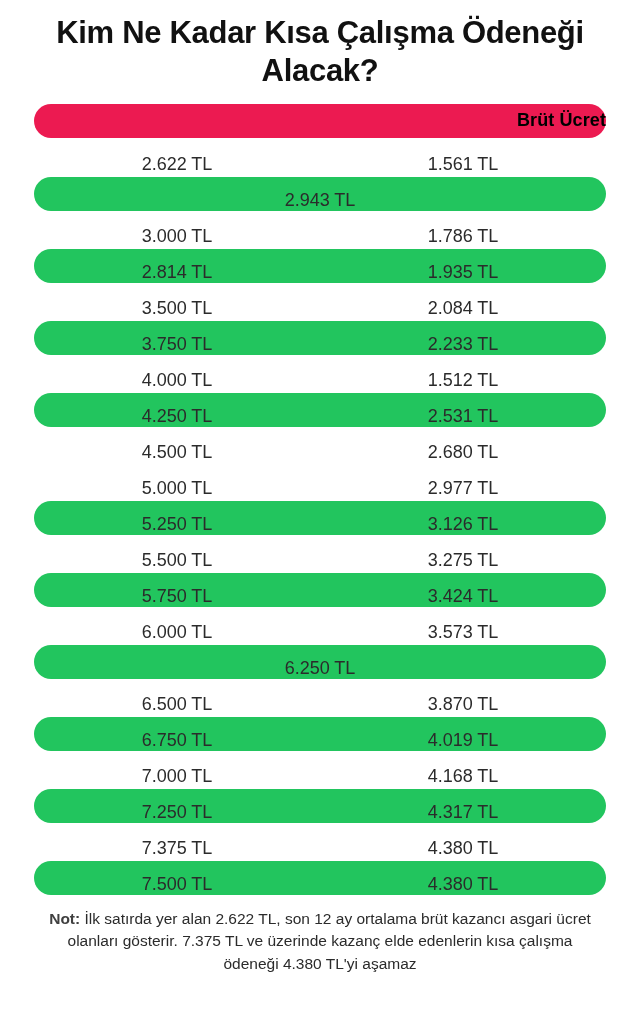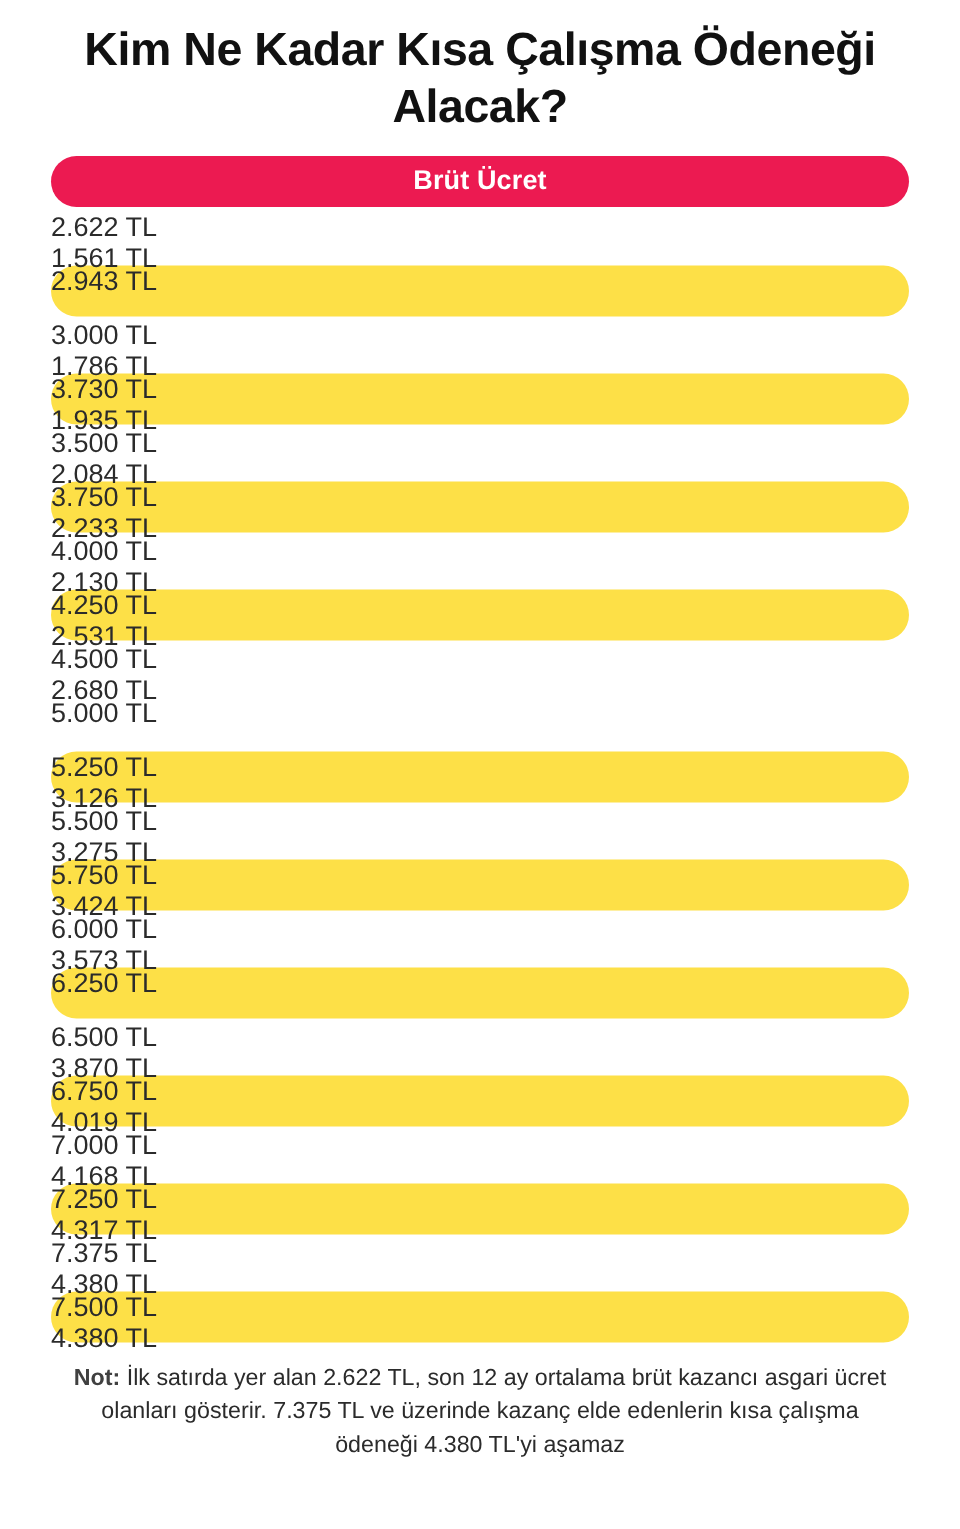--- a/index.html
+++ b/index.html
@@ -38,39 +38,38 @@
   .header-row {
     display: flex;
     background: #ec1a51;
     border-radius: 19px;
     height: 34px;
     align-items: center;
     margin-bottom: 3px;
   }
   .header-cell {
     flex: 1;
-    text-align: center;
-    color: #ffffff;
+    text-align: right;
+    color: #000000;
     font-size: 18px;
     font-weight: bold;
     letter-spacing: 0.1px;
   }
   .row {
     display: flex;
     height: 34px;
-    align-items: flex-start;
+    align-items: flex-end;
     border-radius: 17px;
     margin-bottom: 2px;
-    flex-direction: column;
   }
   .row.odd {
     background: #ffffff;
   }
   .row.even {
-    background: #fde047;
+    background: #22c55e;
   }
   .cell {
     flex: 1;
     text-align: center;
     font-size: 18px;
     color: #2b2b2b;
   }
   .note {
     margin-top: 11px;
     text-align: center;
@@ -101,45 +100,46 @@
           <div class="cell">1.561 TL</div>
         </div>
         <div class="row even">
           <div class="cell">2.943 TL</div>
         </div>
         <div class="row odd">
           <div class="cell">3.000 TL</div>
           <div class="cell">1.786 TL</div>
         </div>
         <div class="row even">
-          <div class="cell">3.730 TL</div>
+          <div class="cell">2.814 TL</div>
           <div class="cell">1.935 TL</div>
         </div>
         <div class="row odd">
           <div class="cell">3.500 TL</div>
           <div class="cell">2.084 TL</div>
         </div>
         <div class="row even">
           <div class="cell">3.750 TL</div>
           <div class="cell">2.233 TL</div>
         </div>
         <div class="row odd">
           <div class="cell">4.000 TL</div>
-          <div class="cell">2.130 TL</div>
+          <div class="cell">1.512 TL</div>
         </div>
         <div class="row even">
           <div class="cell">4.250 TL</div>
           <div class="cell">2.531 TL</div>
         </div>
         <div class="row odd">
           <div class="cell">4.500 TL</div>
           <div class="cell">2.680 TL</div>
         </div>
         <div class="row odd">
           <div class="cell">5.000 TL</div>
+          <div class="cell">2.977 TL</div>
         </div>
         <div class="row even">
           <div class="cell">5.250 TL</div>
           <div class="cell">3.126 TL</div>
         </div>
         <div class="row odd">
           <div class="cell">5.500 TL</div>
           <div class="cell">3.275 TL</div>
         </div>
         <div class="row even">

